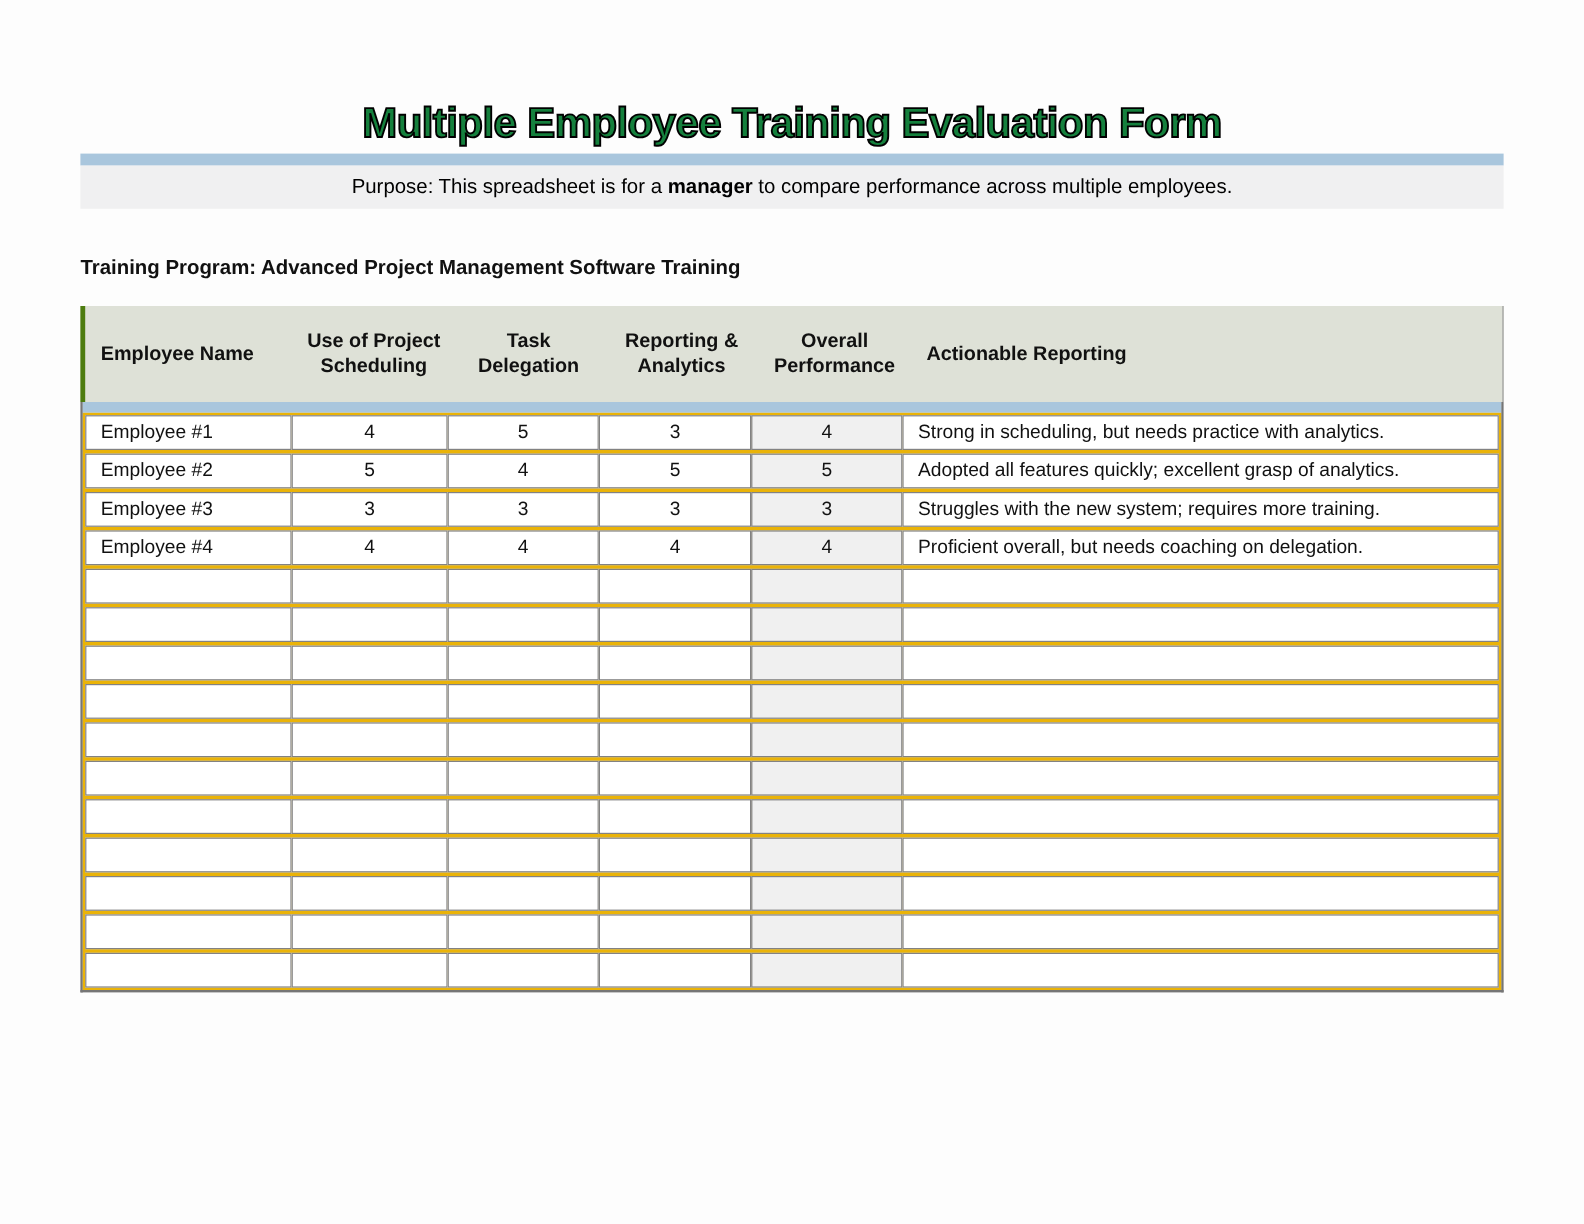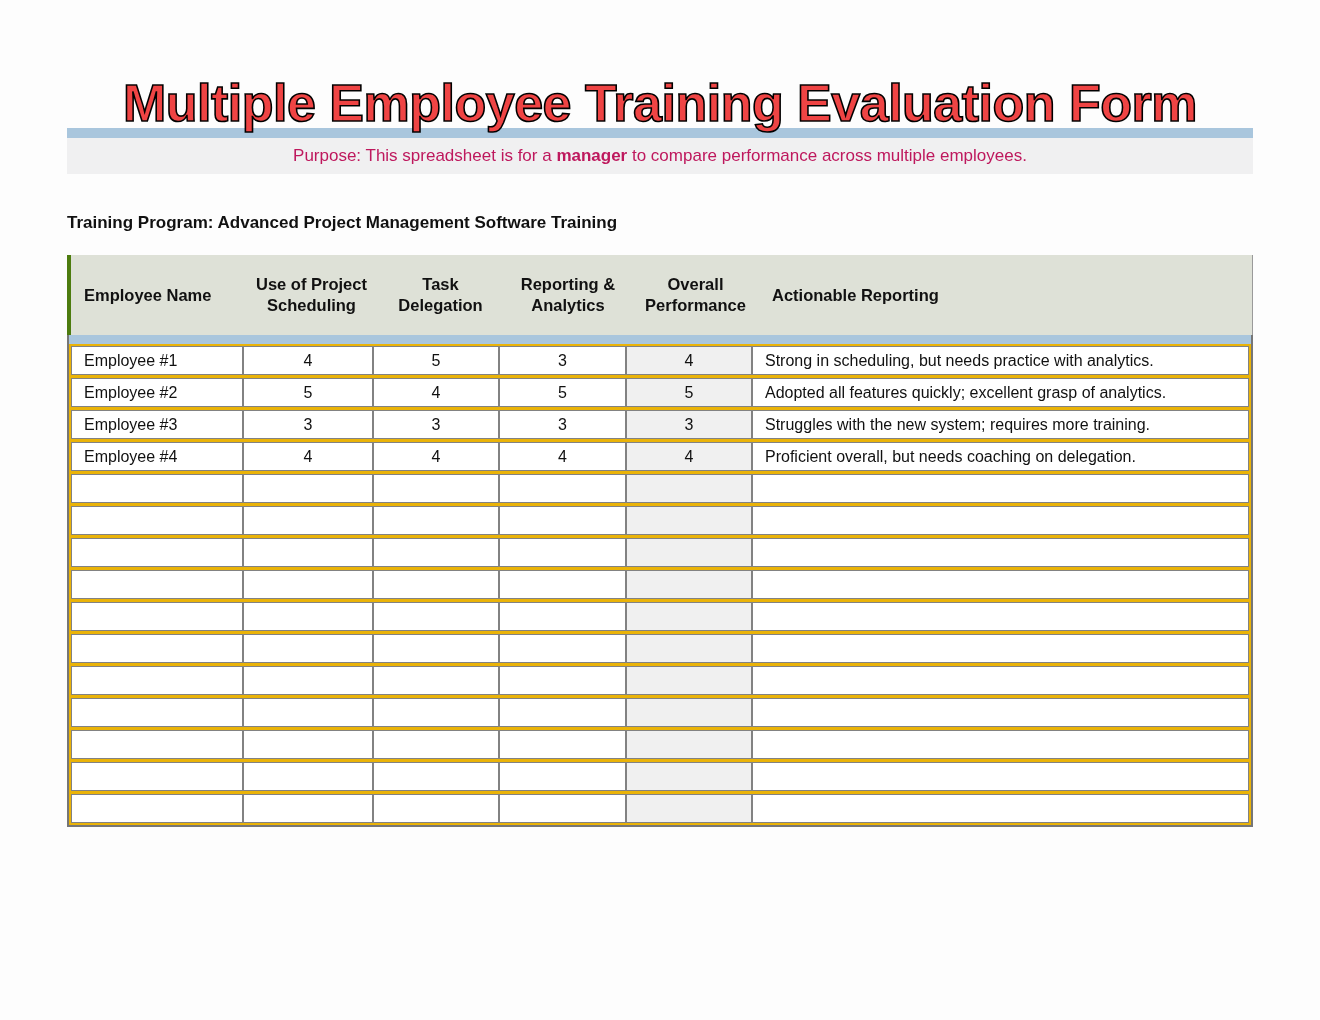--- a/index.html
+++ b/index.html
@@ -6,32 +6,32 @@
   html,body { width:1320px; height:1020px; }
   body {
     background:#fdfdfd;
     font-family:"Liberation Sans", sans-serif;
     color:#111;
   }
   .content { width:1186px; margin:0 auto 0 67px; padding-top:84px; }
 
   .title {
     text-align:center;
-    font-size:52px;
+    font-size:35px;
     font-weight:bold;
     letter-spacing:-0.5px;
     -webkit-text-stroke:1.6px #000;
     line-height:38px;
-    color:#ef4444;
+    color:#15803d;
   }
   .accent-bar { height:10px; background:#a9c6dd; margin-top:6px; }
   .purpose-strip {
     height:36px; background:#f0f0f1;
     display:flex; align-items:center; justify-content:center;
-    font-size:17px; color:#be185d;
+    font-size:17px; color:#000000;
   }
   .purpose-strip .b { font-weight:bold; white-space:pre; }
   .purpose-strip span { white-space:pre; }
 
   .fields { margin-top:38px; font-size:17px; font-weight:bold; }
   .field-line { margin-bottom:12px; line-height:22px; }
 
   .rating-line { margin-top:46px; font-size:16px; line-height:20px; }
   .rating-line .b { font-weight:bold; }
 

